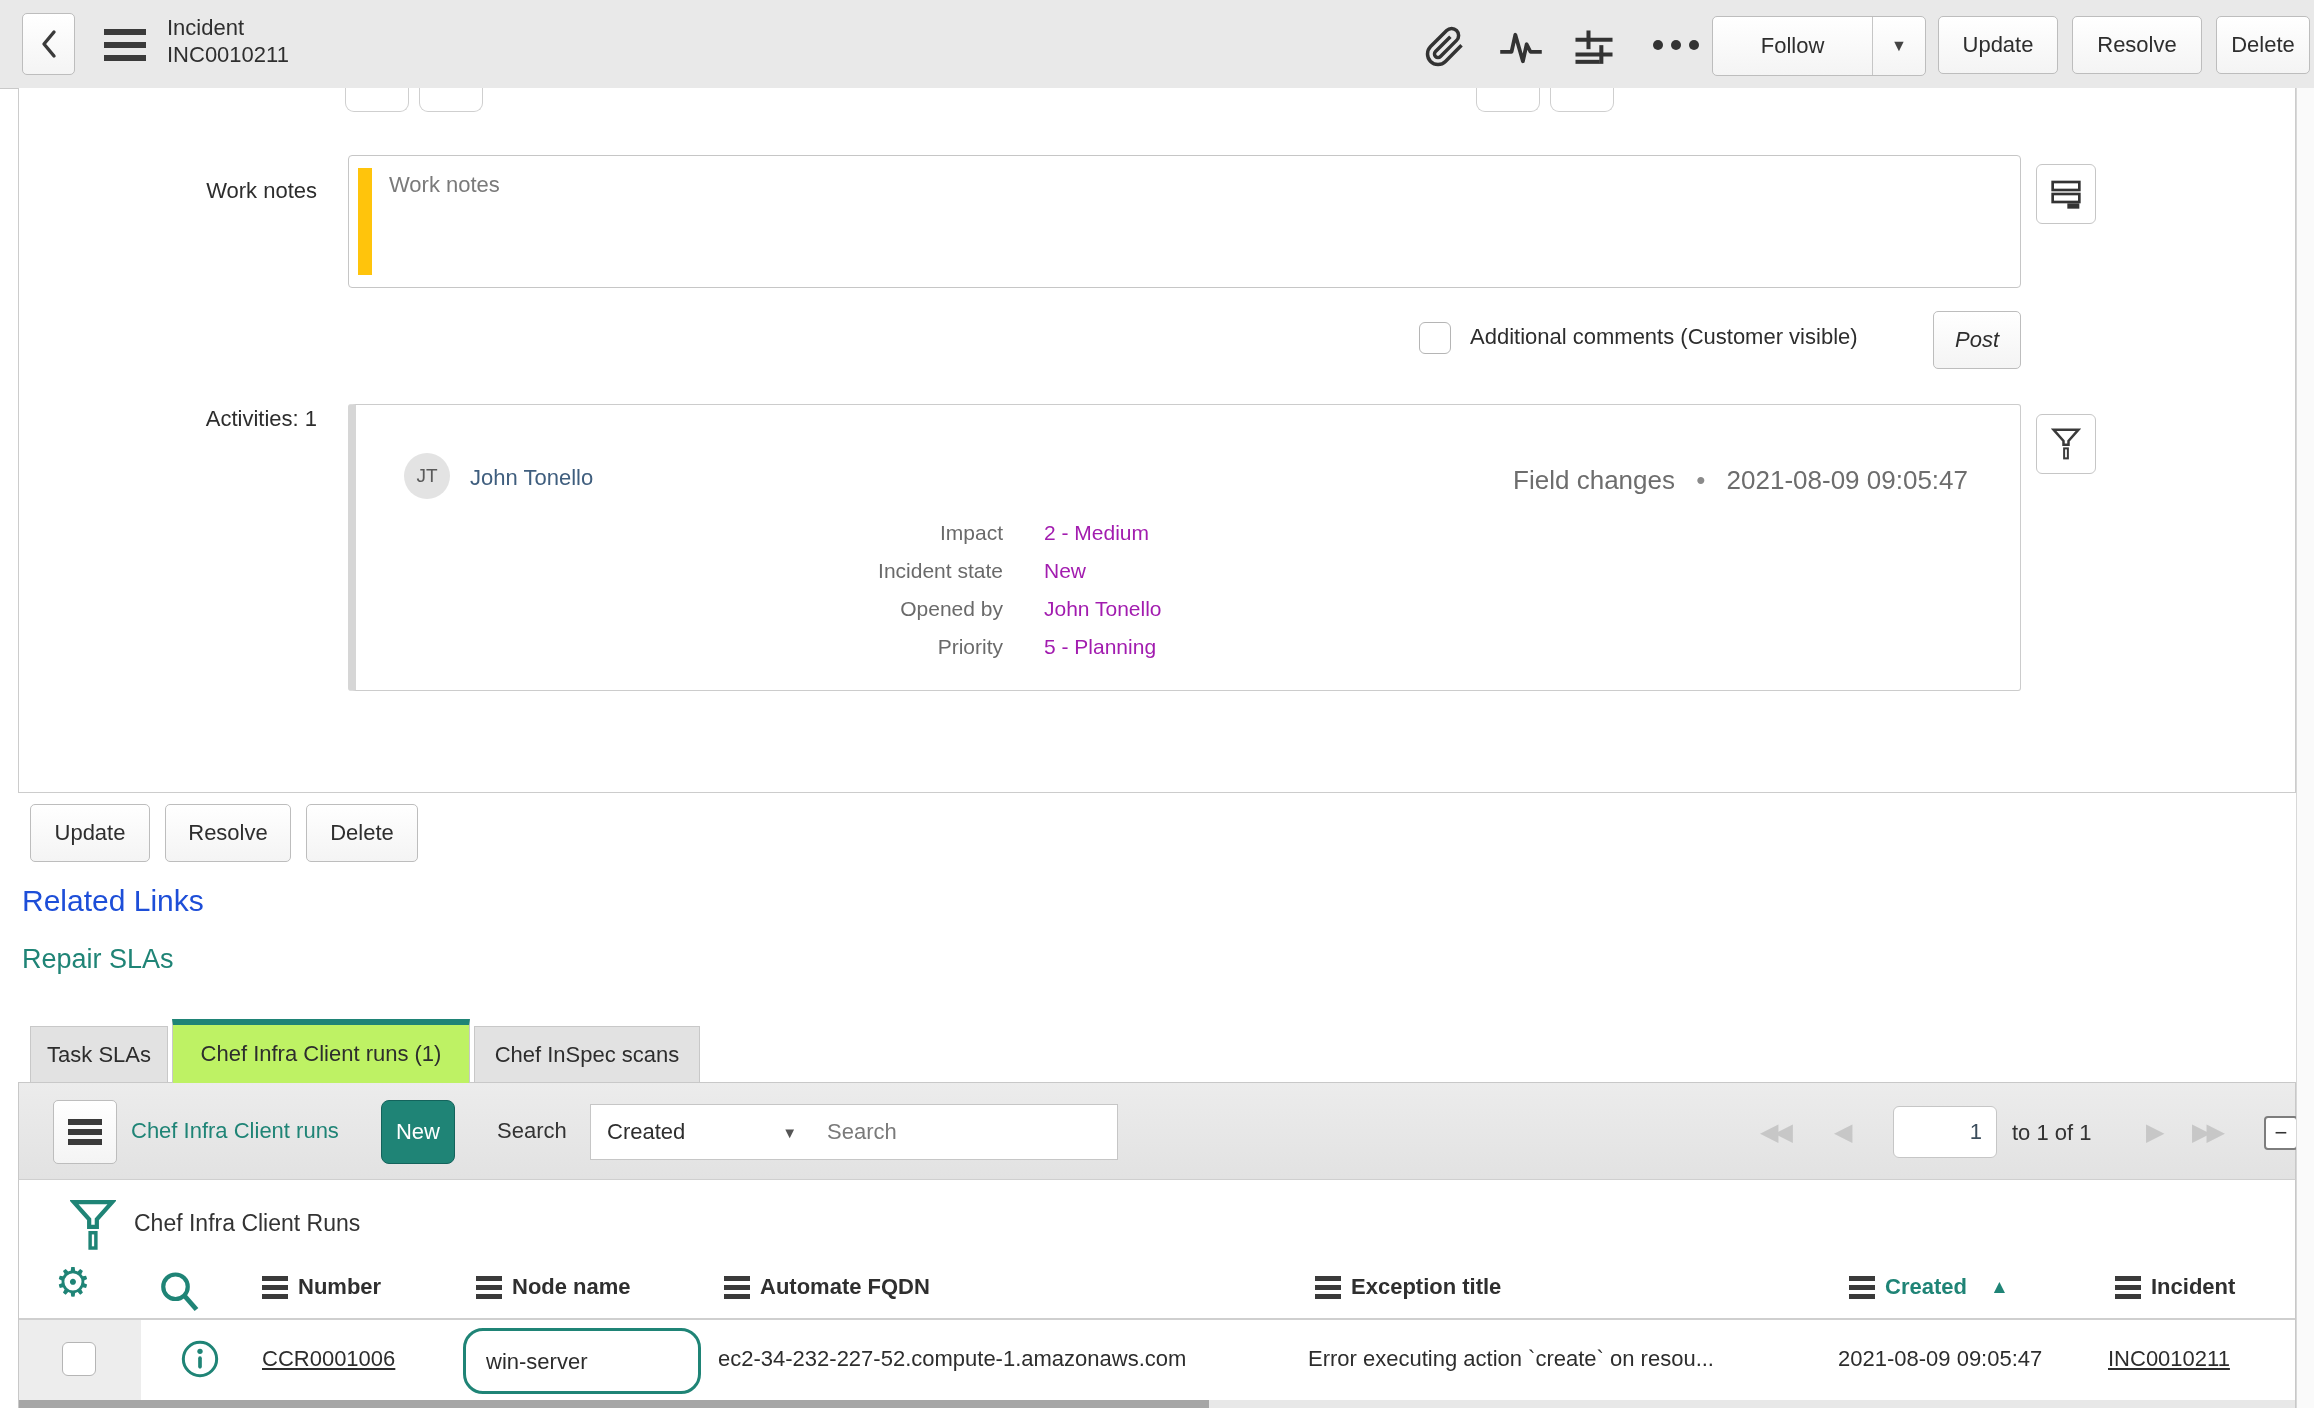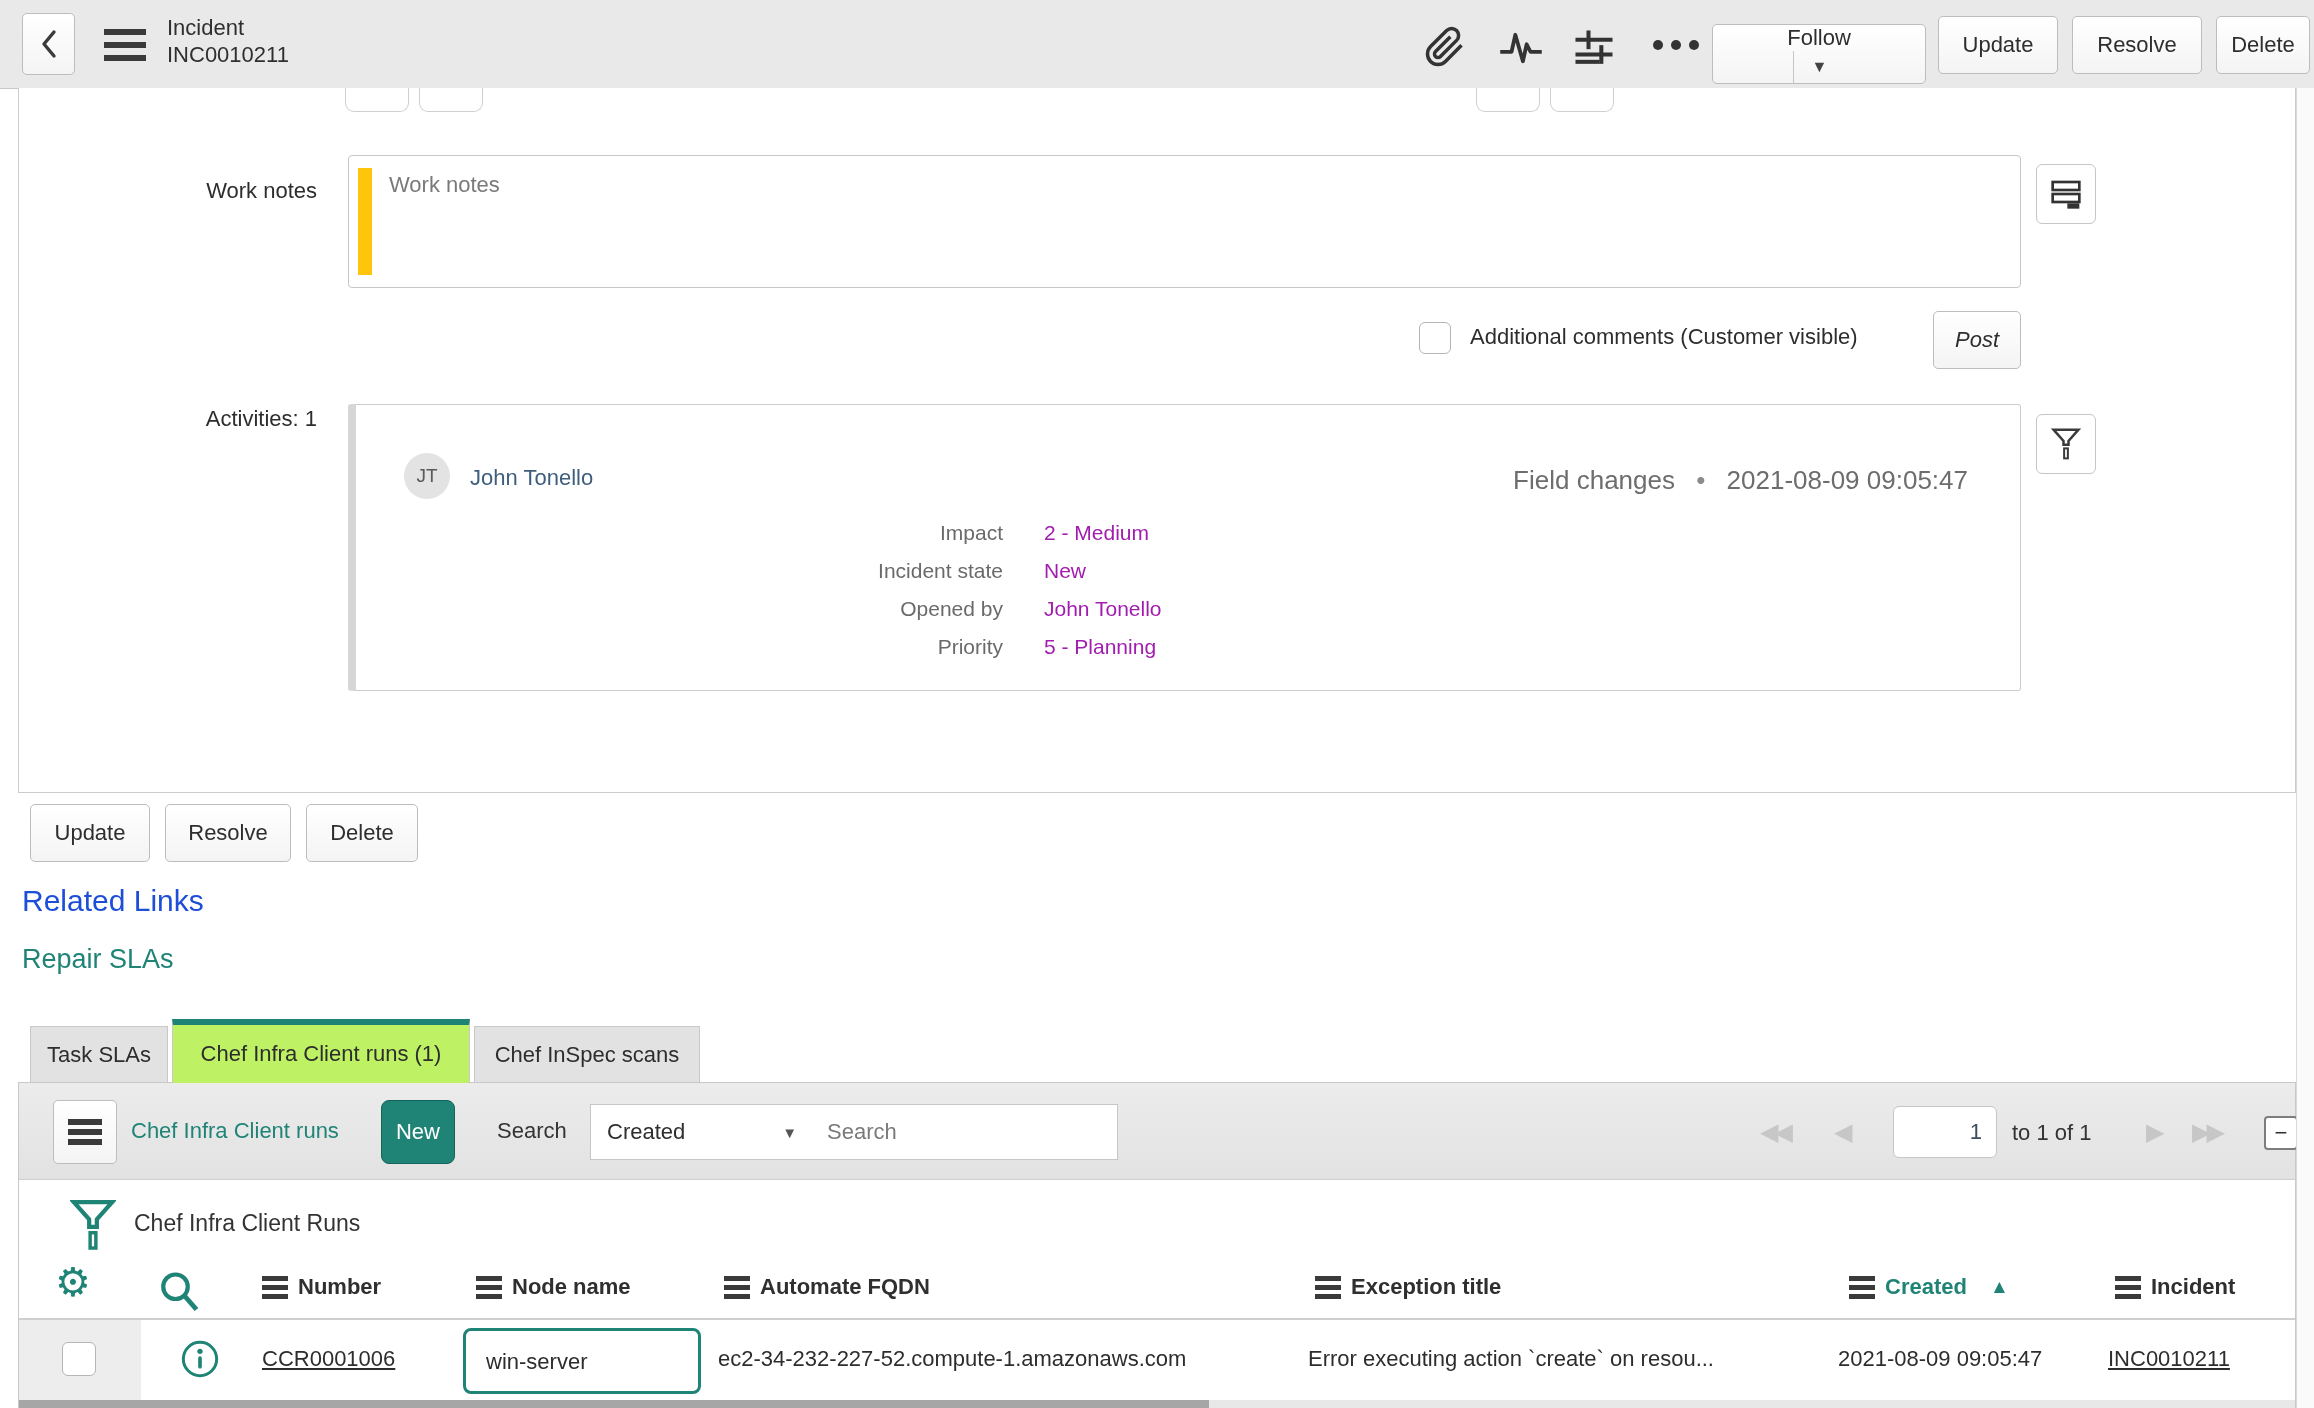--- a/index.html
+++ b/index.html
@@ -64,21 +64,21 @@
   .teal-btn{background:#1f8476;border:1px solid #14635c;border-radius:8px;color:#fff;
     font-size:22px;display:flex;align-items:center;justify-content:center;cursor:pointer;}
   .inp{background:#fff;border:1px solid #c6c6c6;box-sizing:border-box;font-size:22px;
     font-family:"Liberation Sans",sans-serif;color:#2e2e2e;outline:none;}
   .inp::placeholder{color:#7a7a7a;}
   .pg-arrow{color:#c7c7c7;font-size:24px;letter-spacing:-4px;user-select:none;cursor:default;}
   .col-label{font-size:22px;font-weight:700;color:#2f2f2f;white-space:nowrap;}
   .cell{font-size:22px;color:#2d2d2d;white-space:nowrap;}
   .cell-link{text-decoration:underline;cursor:pointer;}
   #row-focus{left:463px;top:1328px;width:238px;height:66px;border:3px solid #1f8476;
-    border-radius:8px;box-sizing:border-box;background:#fff;}
+    border-radius:20px;box-sizing:border-box;background:#fff;}
   #scrollbar{left:2296px;top:88px;width:18px;height:1320px;background:#fafafa;border-left:1px solid #d8d8d8;box-sizing:border-box;}
   #hscroll-track{left:19px;top:1400px;width:2276px;height:8px;background:#e8e8e8;}
   #hscroll-thumb{left:19px;top:1400px;width:1190px;height:8px;background:#a6a6a6;cursor:pointer;}
   svg{display:block;}
 </style>
 </head>
 <body>
 
 <div id="header" class="abs">
   <button class="btn abs" style="left:22px;top:13px;width:53px;height:62px;">
@@ -114,21 +114,21 @@
     </svg>
   </button>
   <button class="hdr-icon abs" style="left:1644px;top:36px;">
     <svg width="52" height="16" viewBox="0 0 52 16">
       <circle cx="8" cy="8" r="5" fill="#333"></circle>
         <circle cx="26" cy="8" r="5" fill="#333"></circle>
         <circle cx="44" cy="8" r="5" fill="#333"></circle>
     </svg>
   </button>
 
-  <div class="btn abs" style="left:1712px;top:24px;width:212px;height:58px;padding:0;flex-direction:column;">
+  <div class="btn abs" style="left:1712px;top:16px;width:212px;height:58px;padding:0;">
     <span class="flexc" style="flex:1;height:100%;">Follow</span>
     <span class="flexc" style="width:52px;height:100%;border-left:1px solid #c6c6c6;font-size:16px;color:#444;">
       <span>▼</span>
     </span>
   </div>
   <button class="btn abs" style="left:1938px;top:16px;width:120px;height:58px;">Update</button>
   <button class="btn abs" style="left:2072px;top:16px;width:130px;height:58px;">Resolve</button>
   <button class="btn abs" style="left:2216px;top:16px;width:94px;height:58px;">Delete</button>
 </div>
 

